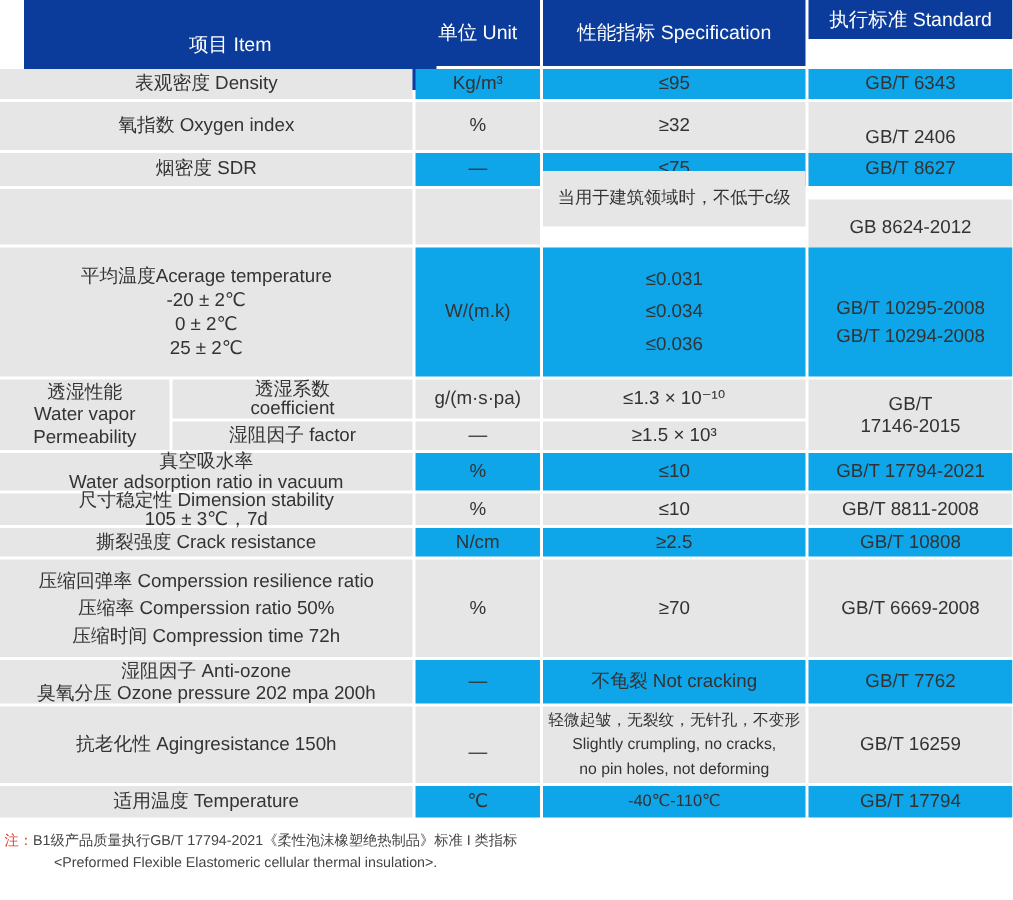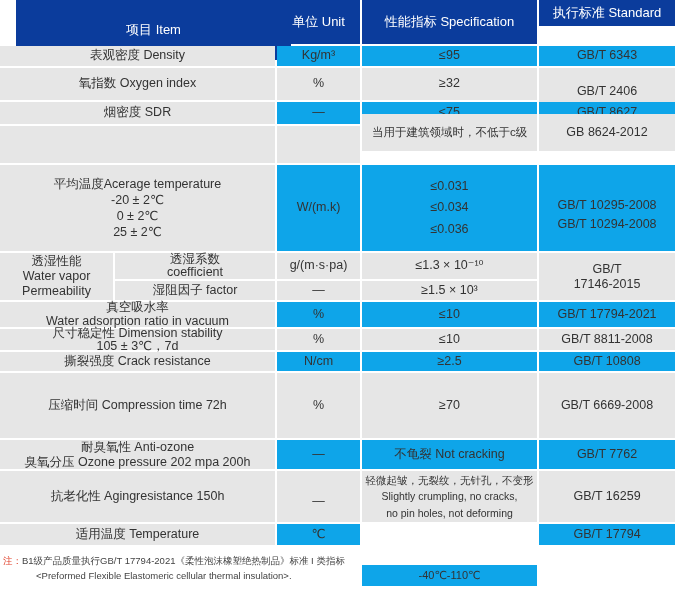--- a/index.html
+++ b/index.html
@@ -36,21 +36,21 @@
 <div class="cell g" style="left:539px;top:68px;width:136px;height:48px;">GB/T 2406</div>
 
 <div class="cell g" style="left:0;top:102px;width:275px;height:22px;">烟密度 SDR</div>
 <div class="cell w" style="left:277px;top:102px;width:83px;height:22px;">—</div>
 <div class="cell w" style="left:362px;top:102px;width:175px;height:22px;">≤75</div>
 <div class="cell w" style="left:539px;top:102px;width:136px;height:22px;">GB/T 8627</div>
 
 <div class="cell g" style="left:0;top:126px;width:275px;height:37px;"></div>
 <div class="cell g" style="left:277px;top:126px;width:83px;height:37px;"></div>
 <div class="cell g" style="left:362px;top:114px;width:175px;height:37px;font-size:11.5px;">当用于建筑领域时，不低于c级</div>
-<div class="cell g" style="left:539px;top:114px;width:136px;height:37px;">GB 8624-2012</div>
+<div class="cell g" style="left:539px;top:133px;width:136px;height:37px;">GB 8624-2012</div>
 
 <div class="cell g" style="left:0;top:165px;width:275px;height:86px;line-height:1.3;">
   <span>平均温度Acerage temperature</span>
   <span>-20 ± 2℃</span>
   <span>0 ± 2℃</span>
   <span>25 ± 2℃</span>
 </div>
 <div class="cell w" style="left:277px;top:165px;width:83px;height:86px;">W/(m.k)</div>
 <div class="cell w" style="left:362px;top:165px;width:175px;height:86px;line-height:1.7;">
   <span>≤0.031</span>
@@ -96,46 +96,48 @@
 <div class="cell g" style="left:277px;top:329px;width:83px;height:21px;">%</div>
 <div class="cell g" style="left:362px;top:329px;width:175px;height:21px;">≤10</div>
 <div class="cell g" style="left:539px;top:329px;width:136px;height:21px;">GB/T 8811-2008</div>
 
 <div class="cell g" style="left:0;top:352px;width:275px;height:19px;">撕裂强度 Crack resistance</div>
 <div class="cell w" style="left:277px;top:352px;width:83px;height:19px;">N/cm</div>
 <div class="cell w" style="left:362px;top:352px;width:175px;height:19px;">≥2.5</div>
 <div class="cell w" style="left:539px;top:352px;width:136px;height:19px;">GB/T 10808</div>
 
 <div class="cell g lh" style="left:0;top:373px;width:275px;height:65px;line-height:1.45;">
+  <span>压缩回弹率 Comperssion resilience ratio</span>
+  <span>压缩率 Comperssion ratio 50%</span>
   <span>压缩时间 Compression time 72h</span>
 </div>
 <div class="cell g" style="left:277px;top:373px;width:83px;height:65px;">%</div>
 <div class="cell g" style="left:362px;top:373px;width:175px;height:65px;">≥70</div>
 <div class="cell g" style="left:539px;top:373px;width:136px;height:65px;">GB/T 6669-2008</div>
 
 <div class="cell g" style="left:0;top:440px;width:275px;height:29px;line-height:1.15;">
-  <span>耐臭氧性 Anti-ozone</span>
+  <span>湿阻因子 Anti-ozone</span>
   <span>臭氧分压 Ozone pressure 202 mpa 200h</span>
 </div>
 <div class="cell w" style="left:277px;top:440px;width:83px;height:29px;">—</div>
 <div class="cell w" style="left:362px;top:440px;width:175px;height:29px;">不龟裂 Not cracking</div>
 <div class="cell w" style="left:539px;top:440px;width:136px;height:29px;">GB/T 7762</div>
 
 <div class="cell g" style="left:0;top:471px;width:275px;height:51px;">抗老化性 Agingresistance 150h</div>
 <div class="cell g" style="left:277px;top:471px;width:83px;height:51px;padding-top:10px;">—</div>
 <div class="cell g small" style="left:362px;top:471px;width:175px;height:51px;">
   <span>轻微起皱，无裂纹，无针孔，不变形</span>
   <span>Slightly crumpling, no cracks,</span>
   <span>no pin holes, not deforming</span>
 </div>
 <div class="cell g" style="left:539px;top:471px;width:136px;height:51px;">GB/T 16259</div>
 
 <div class="cell g" style="left:0;top:524px;width:275px;height:21px;">适用温度 Temperature</div>
 <div class="cell w" style="left:277px;top:524px;width:83px;height:21px;">℃</div>
-<div class="cell w" style="left:362px;top:524px;width:175px;height:21px;font-size:11px;margin-top:41px;">-40℃-110℃</div>
+<div class="cell w" style="left:362px;top:524px;width:175px;height:21px;font-size:11px;">-40℃-110℃</div>
 <div class="cell w" style="left:539px;top:524px;width:136px;height:21px;">GB/T 17794</div>
 
 <div class="notes">
   <div>
     <span class="note-label">注：</span><span>B1级产品质量执行GB/T 17794-2021《柔性泡沫橡塑绝热制品》标准 I 类指标</span>
   </div>
   <div class="indent">&lt;Preformed Flexible Elastomeric cellular thermal insulation&gt;.</div>
 </div>
 
 </body></html>

